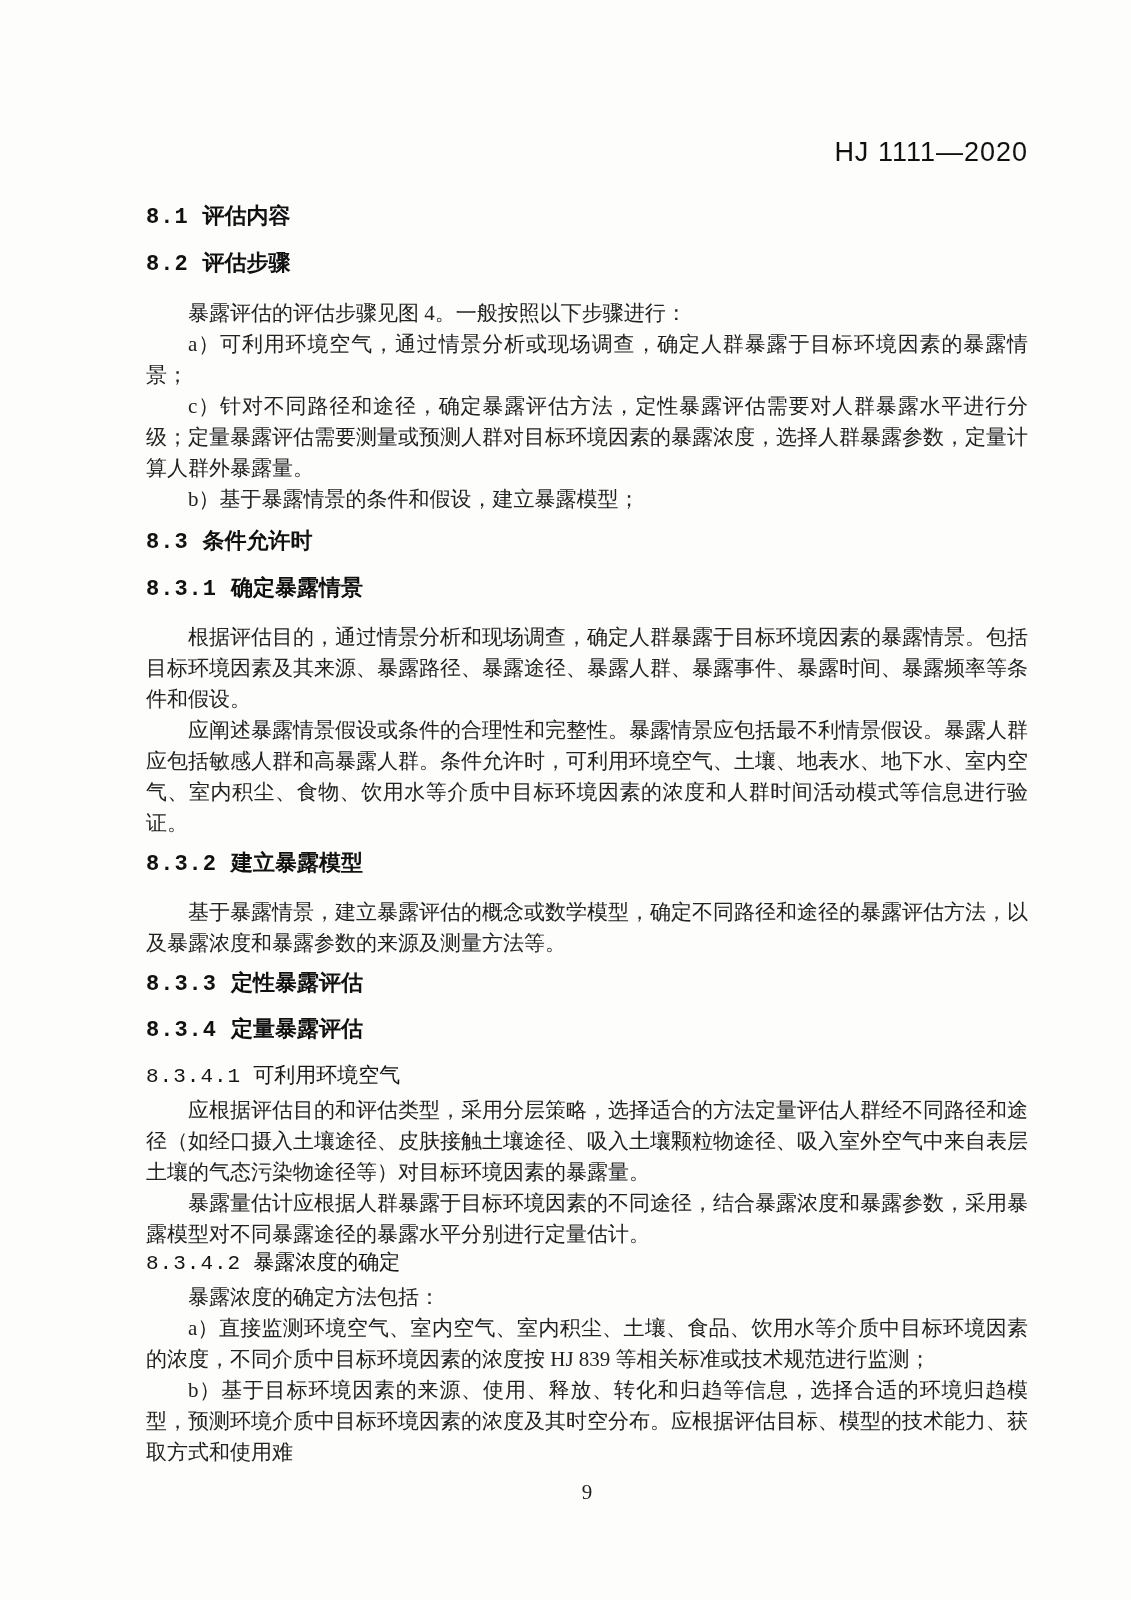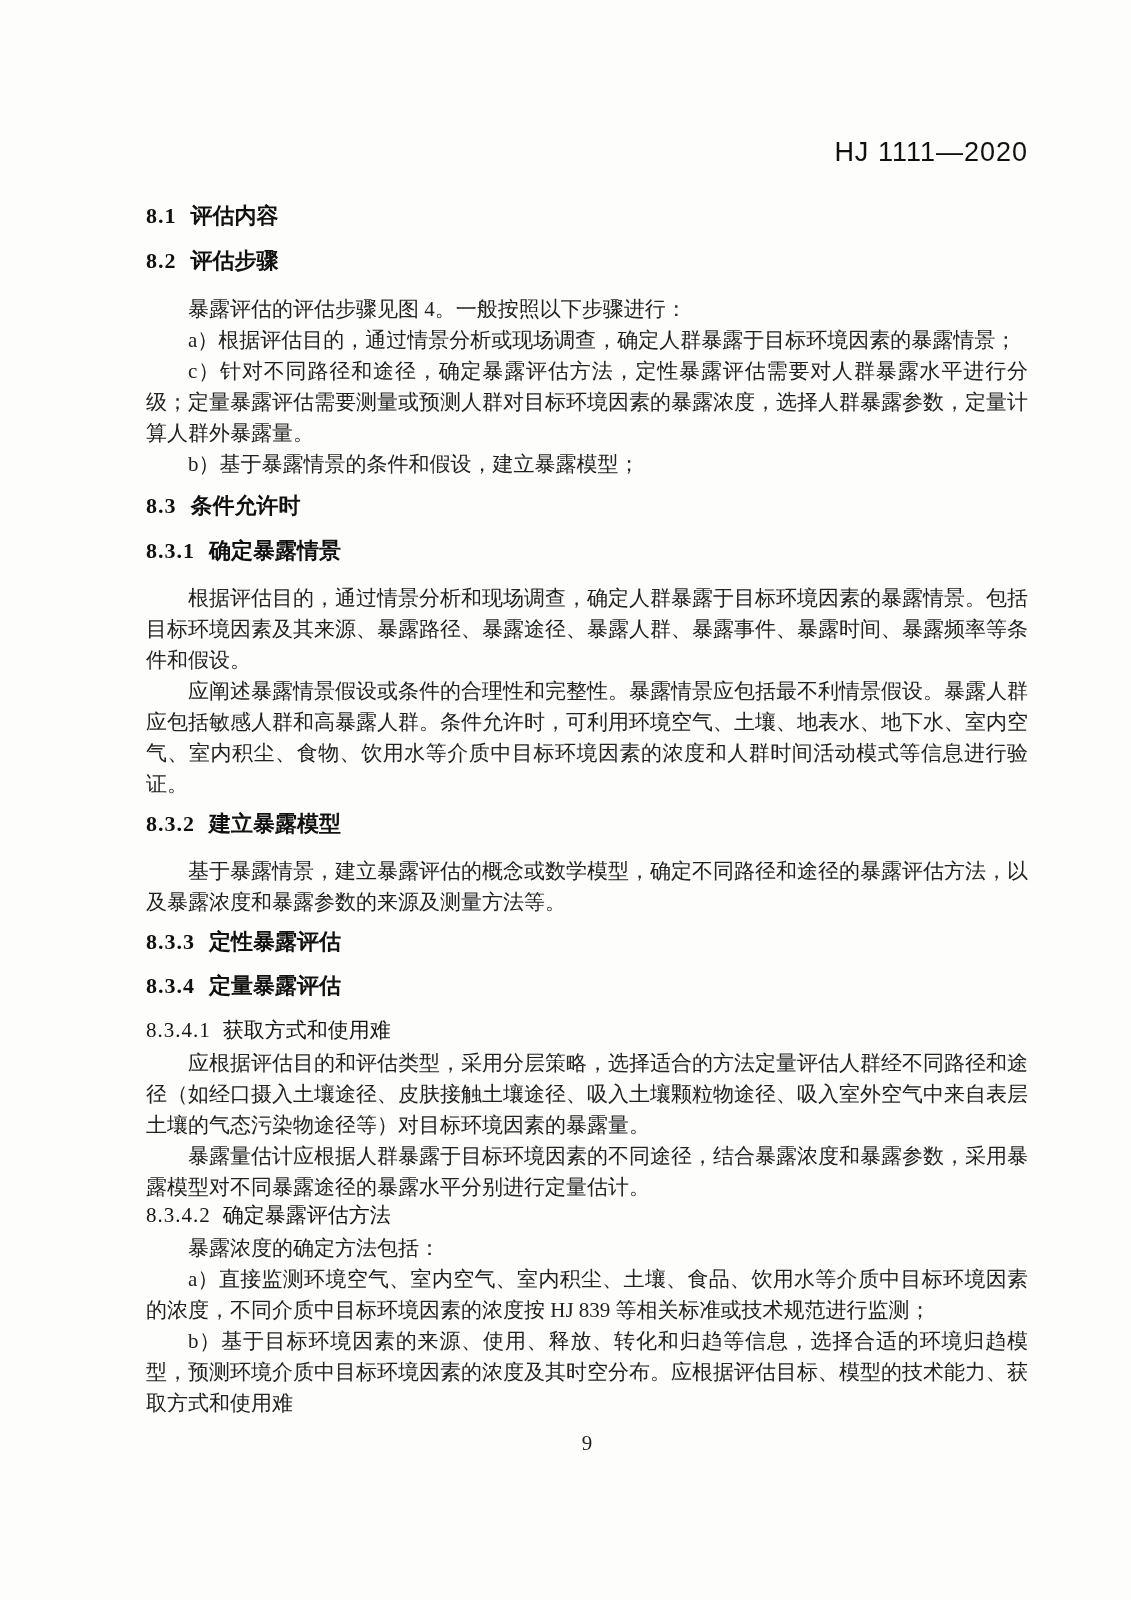--- a/index.html
+++ b/index.html
@@ -38,21 +38,21 @@
   h3.sec { margin: 12px 0 20px 0; }
   h4.sec {
     font-size: 21px;
     line-height: 24px;
     font-weight: 400;
     color: #161616;
     margin: 12px 0 6px 0;
   }
   h4.sec.tight { margin-top: 0; }
   .sec .num {
-    font-family: Liberation Serif, serif;
+    font-family: Liberation Mono, monospace;
     margin-right: 14px;
     letter-spacing: 1px;
   }
   h4.sec .num { font-weight: 400; margin-right: 12px; }
   p.body {
     font-size: 21px;
     line-height: 31px;
     margin: 0;
     text-indent: 2em;
     text-align: justify;
@@ -75,21 +75,21 @@
   <h2 class="sec first">
     <span class="num">8.1</span><span>评估内容</span>
   </h2>
 
 
   <h2 class="sec">
     <span class="num">8.2</span><span>评估步骤</span>
   </h2>
 
   <p class="body">暴露评估的评估步骤见图 4。一般按照以下步骤进行：</p>
-  <p class="body">a）根据评估目的，通过情景分析或现场调查，确定人群暴露于目标环境因素的暴露情景；</p>
+  <p class="body">a）可利用环境空气，通过情景分析或现场调查，确定人群暴露于目标环境因素的暴露情景；</p>
   <p class="body">c）针对不同路径和途径，确定暴露评估方法，定性暴露评估需要对人群暴露水平进行分级；定量暴露评估需要测量或预测人群对目标环境因素的暴露浓度，选择人群暴露参数，定量计算人群外暴露量。</p>
   <p class="body">b）基于暴露情景的条件和假设，建立暴露模型；</p>
 
   <h2 class="sec">
     <span class="num">8.3</span><span>条件允许时</span>
   </h2>
 
   <h3 class="sec">
     <span class="num">8.3.1</span><span>确定暴露情景</span>
   </h3>
@@ -106,28 +106,28 @@
   <h3 class="sec">
     <span class="num">8.3.3</span><span>定性暴露评估</span>
   </h3>
 
 
   <h3 class="sec">
     <span class="num">8.3.4</span><span>定量暴露评估</span>
   </h3>
 
   <h4 class="sec">
-    <span class="num">8.3.4.1</span><span>获取方式和使用难</span>
+    <span class="num">8.3.4.1</span><span>可利用环境空气</span>
   </h4>
 
   <p class="body">应根据评估目的和评估类型，采用分层策略，选择适合的方法定量评估人群经不同路径和途径（如经口摄入土壤途径、皮肤接触土壤途径、吸入土壤颗粒物途径、吸入室外空气中来自表层土壤的气态污染物途径等）对目标环境因素的暴露量。</p>
   <p class="body">暴露量估计应根据人群暴露于目标环境因素的不同途径，结合暴露浓度和暴露参数，采用暴露模型对不同暴露途径的暴露水平分别进行定量估计。</p>
 
   <h4 class="sec tight">
-    <span class="num">8.3.4.2</span><span>确定暴露评估方法</span>
+    <span class="num">8.3.4.2</span><span>暴露浓度的确定</span>
   </h4>
 
   <p class="body">暴露浓度的确定方法包括：</p>
   <p class="body">a）直接监测环境空气、室内空气、室内积尘、土壤、食品、饮用水等介质中目标环境因素的浓度，不同介质中目标环境因素的浓度按 HJ 839 等相关标准或技术规范进行监测；</p>
   <p class="body">b）基于目标环境因素的来源、使用、释放、转化和归趋等信息，选择合适的环境归趋模型，预测环境介质中目标环境因素的浓度及其时空分布。应根据评估目标、模型的技术能力、获取方式和使用难</p>
 
   <div class="page-footer">9</div>
 
 </div>
 

